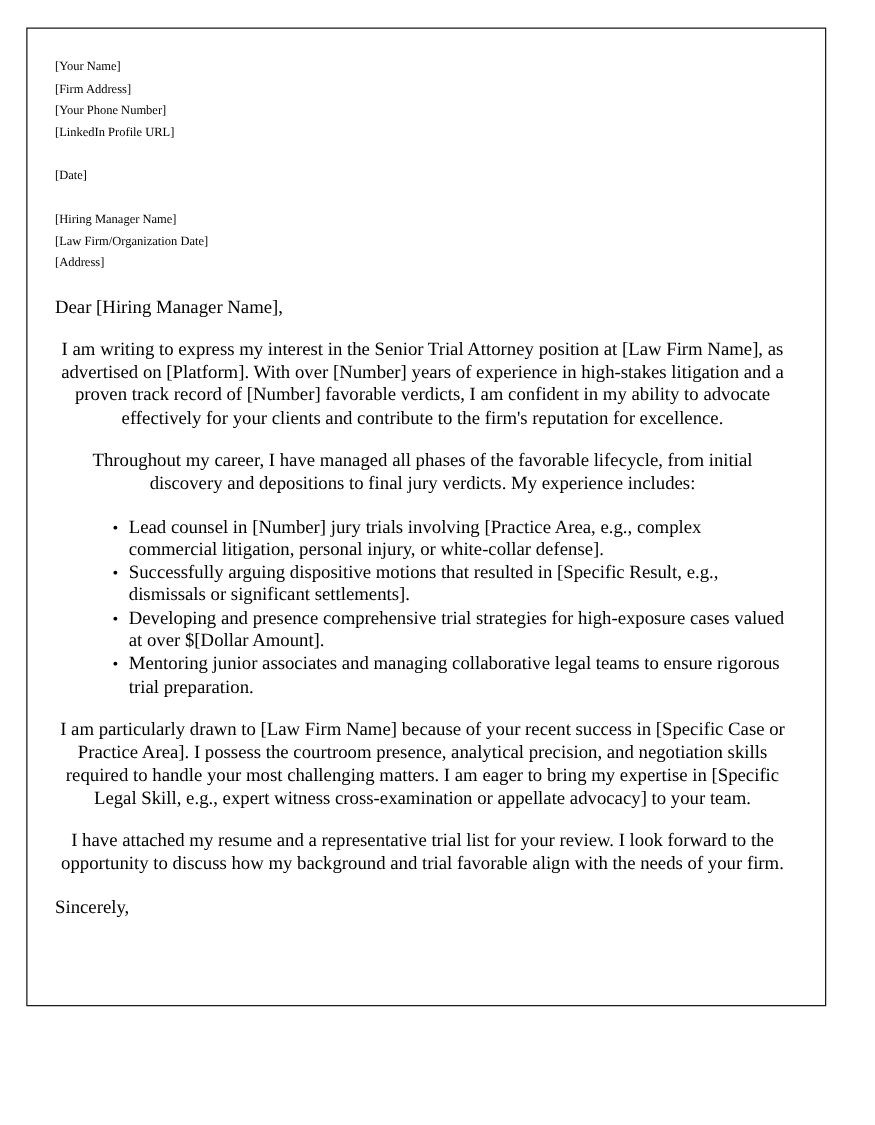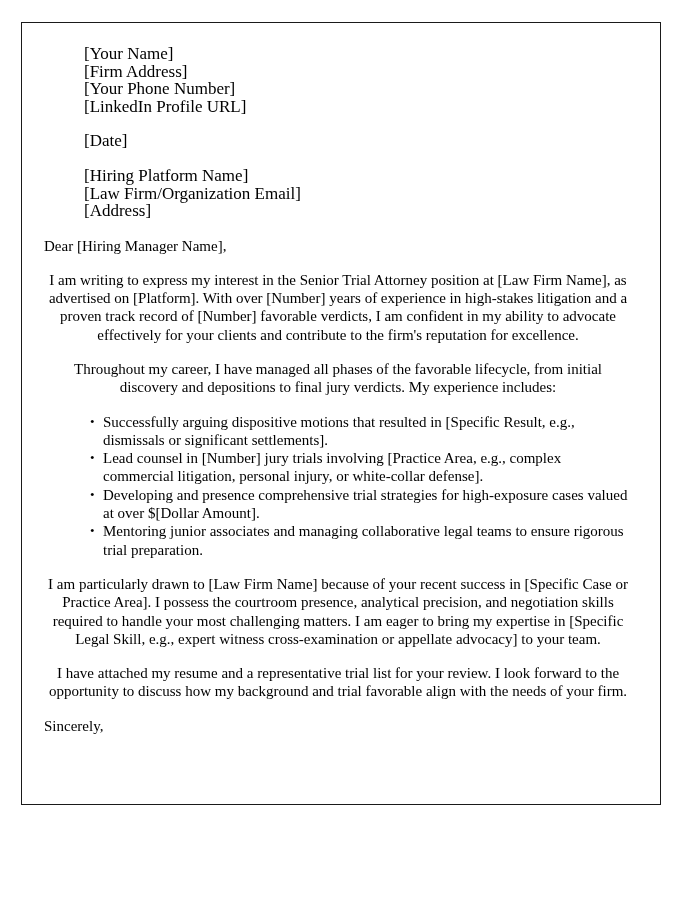--- a/index.html
+++ b/index.html
@@ -35,24 +35,23 @@
     top: 22px;
     right: 10px;
     width: 588px;
   }
 
   
   .addr-block {
     margin: 0 0 0 0;
   }
   .addr-line {
-    font-size: 17px;
+    font-size: 10px;
     line-height: 17.6px;
     white-space: pre;
-    margin-left: 40px;
   }
 
   .spacer-sm { height: 17px; }
 
   .salutation {
     font-size: 15px;
     line-height: 18px;
     margin: 0;
   }
 
@@ -105,42 +104,42 @@
       <div class="addr-line">[LinkedIn Profile URL]</div>
     </div>
 
     <div class="spacer-sm"></div>
 
     <div class="addr-line">[Date]</div>
 
     <div class="spacer-sm"></div>
 
     <div class="addr-block">
-      <div class="addr-line">[Hiring Platform Name]</div>
-      <div class="addr-line">[Law Firm/Organization Email]</div>
+      <div class="addr-line">[Hiring Manager Name]</div>
+      <div class="addr-line">[Law Firm/Organization Date]</div>
       <div class="addr-line">[Address]</div>
     </div>
 
     <div class="spacer-sm"></div>
 
     <p class="salutation">Dear [Hiring Manager Name],</p>
 
     <div class="par-gap"></div>
 
     <p class="body-par">I am writing to express my interest in the Senior Trial Attorney position at [Law Firm Name], as advertised on [Platform]. With over [Number] years of experience in high-stakes litigation and a proven track record of [Number] favorable verdicts, I am confident in my ability to advocate effectively for your clients and contribute to the firm's reputation for excellence.</p>
 
     <div class="par-gap"></div>
 
     <p class="body-par">Throughout my career, I have managed all phases of the favorable lifecycle, from initial discovery and depositions to final jury verdicts. My experience includes:</p>
 
     <div class="par-gap"></div>
 
     <ul class="bullets">
+      <li>Lead counsel in [Number] jury trials involving [Practice Area, e.g., complex commercial litigation, personal injury, or white-collar defense].</li>
       <li>Successfully arguing dispositive motions that resulted in [Specific Result, e.g., dismissals or significant settlements].</li>
-      <li>Lead counsel in [Number] jury trials involving [Practice Area, e.g., complex commercial litigation, personal injury, or white-collar defense].</li>
       <li>Developing and presence comprehensive trial strategies for high-exposure cases valued at over $[Dollar Amount].</li>
       <li>Mentoring junior associates and managing collaborative legal teams to ensure rigorous trial preparation.</li>
     </ul>
 
     <div class="par-gap"></div>
 
     <p class="body-par">I am particularly drawn to [Law Firm Name] because of your recent success in [Specific Case or Practice Area]. I possess the courtroom presence, analytical precision, and negotiation skills required to handle your most challenging matters. I am eager to bring my expertise in [Specific Legal Skill, e.g., expert witness cross-examination or appellate advocacy] to your team.</p>
 
     <div class="par-gap"></div>
 

